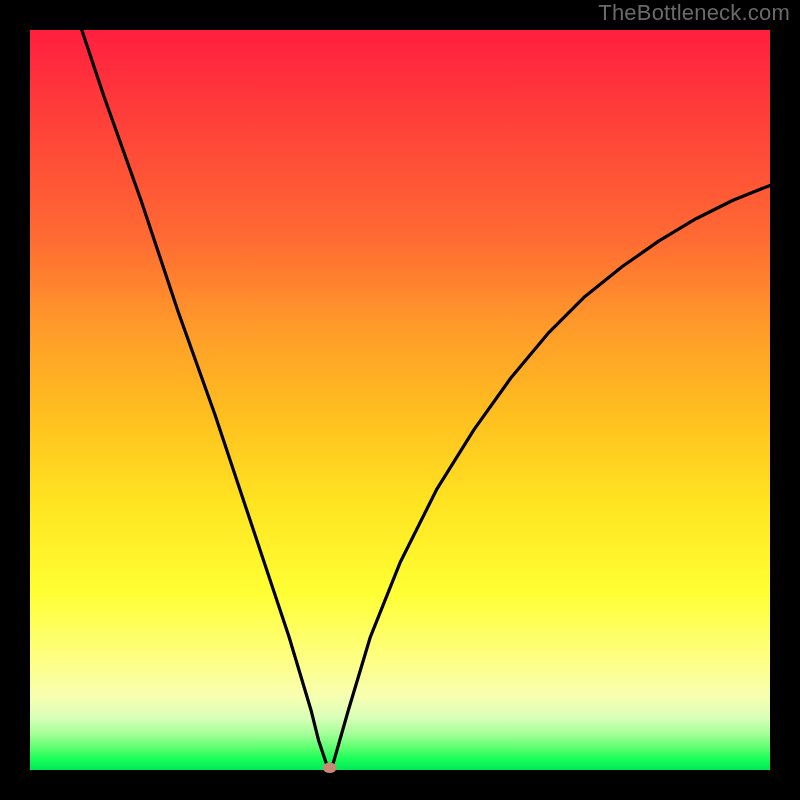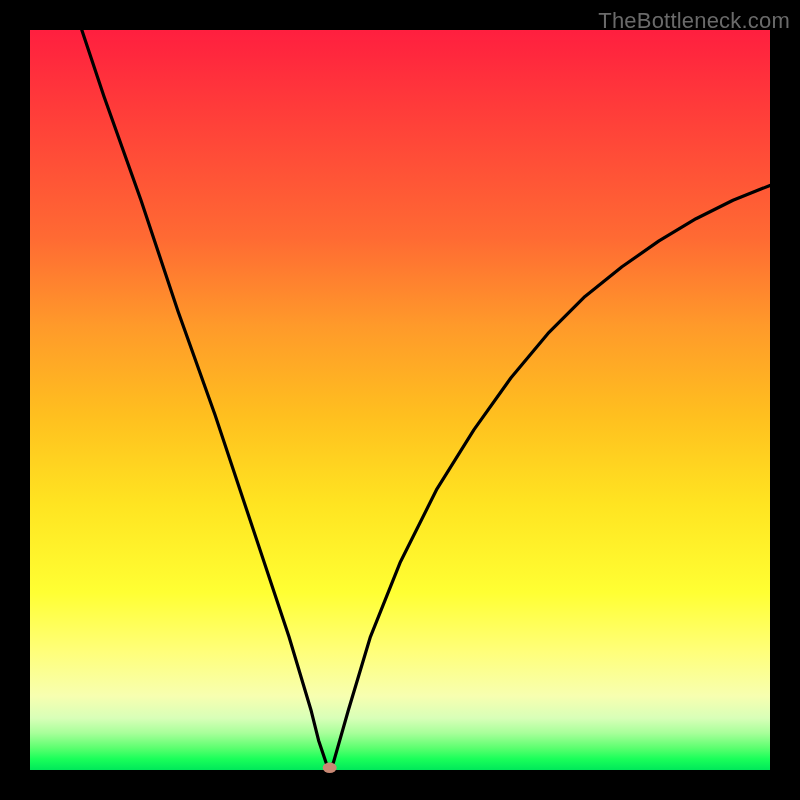--- a/index.html
+++ b/index.html
@@ -12,21 +12,21 @@
     font-family: Arial, Helvetica, sans-serif;
   }
   .outer {
     position: relative;
     width: 800px;
     height: 800px;
     background: #000000;
   }
   .watermark {
     position: absolute;
-    top: 8px;
+    top: 0;
     right: 10px;
     color: #6a6a6a;
     font-size: 22px;
     font-weight: 500;
     letter-spacing: 0.2px;
     z-index: 5;
   }
   .plot-area {
     position: absolute;
     left: 30px;

